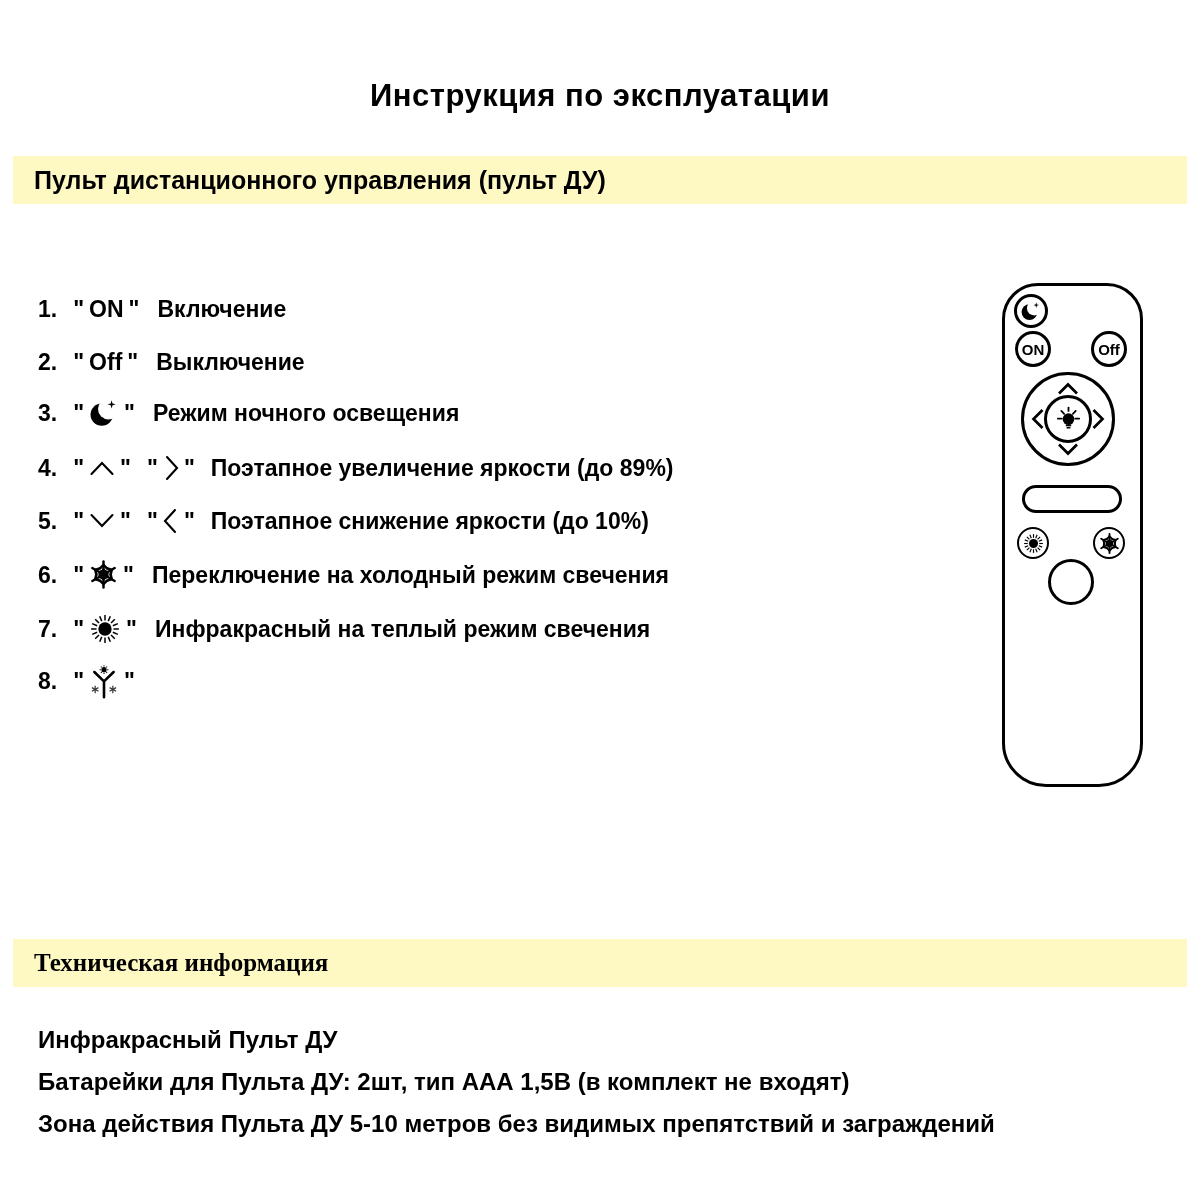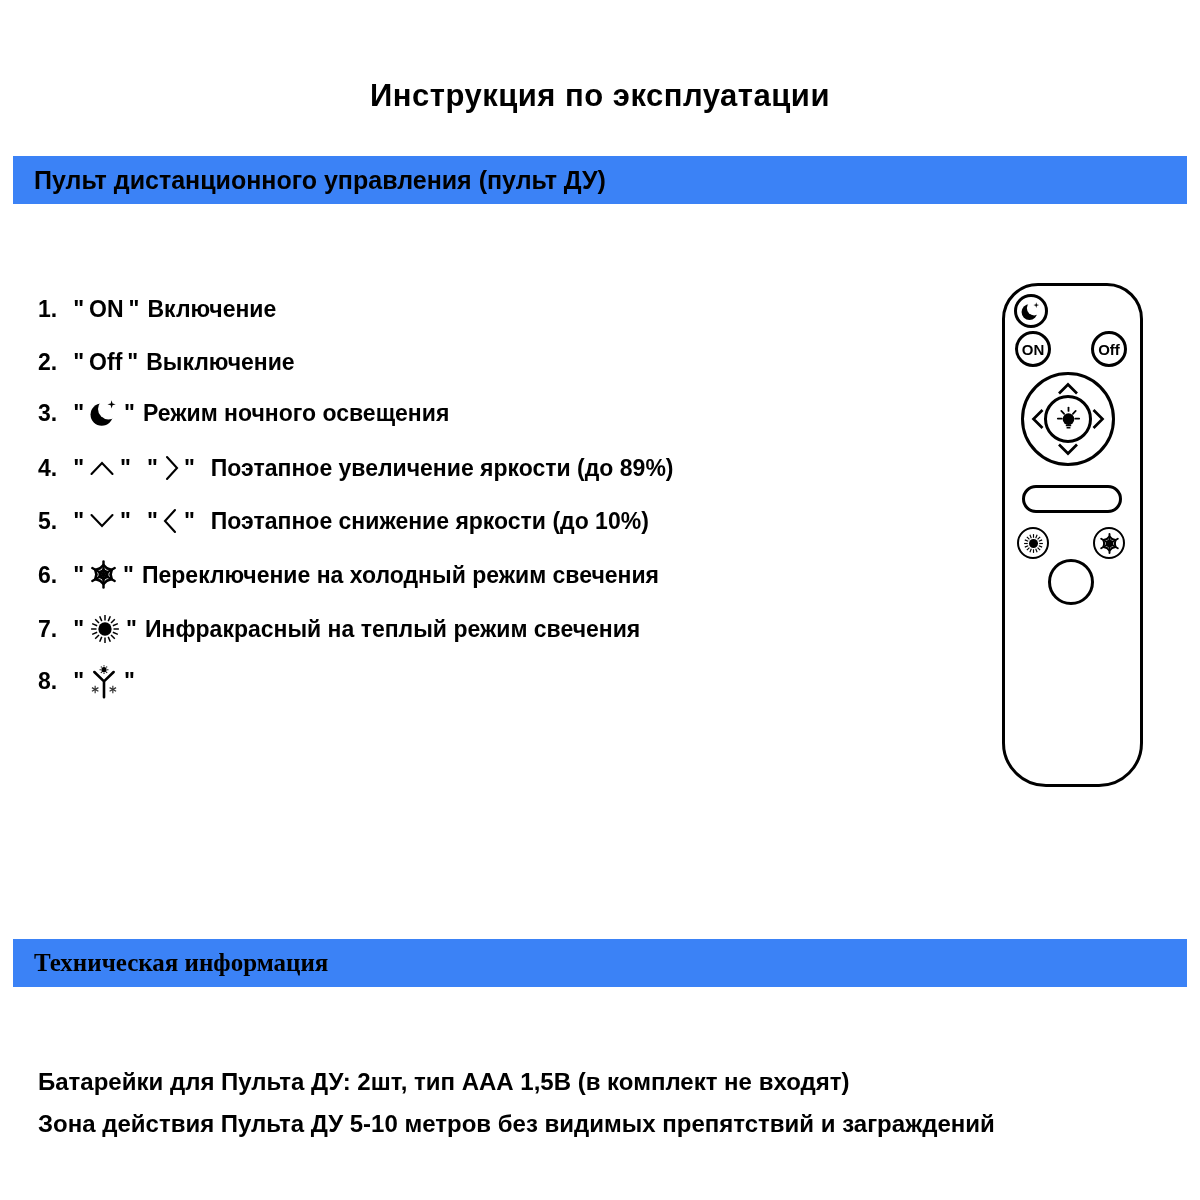--- a/index.html
+++ b/index.html
@@ -3,32 +3,32 @@
 <meta charset="utf-8">
 <style>
   html,body{margin:0;padding:0;background:#ffffff;}
   body{width:1200px;height:1200px;position:relative;overflow:hidden;
        font-family:"Liberation Sans",sans-serif;font-weight:700;color:#000;}
   .page{position:absolute;inset:0;}
 
   .title{position:absolute;top:70px;left:0;width:100%;text-align:center;
          font-size:31px;letter-spacing:0.5px;margin-top:8px;}
 
-  .banner{position:absolute;left:13px;width:1174px;height:48px;background:#3b82f6;
+  .banner{position:absolute;left:13px;width:1174px;height:48px;background:#fef9c3;
           display:flex;align-items:center;box-sizing:border-box;padding-left:21px;
           font-size:25px;}
   #banner-remote{top:156px;}
   #banner-tech{top:939px;font-family:Liberation Serif, serif;}
 
   .item{position:absolute;left:38px;display:flex;align-items:center;
         font-size:23px;white-space:nowrap;line-height:30px;}
   .item .num{margin-right:12px;}
   .item .q{margin:0 4px;}
   .item .lbl{margin:0 1px;}
-  .item .txt{margin-left:4px;}
+  .item .txt{margin-left:14px;}
   .item .gap{margin-left:12px;}
   .icon-svg{display:block;}
   .item-flex-top{align-items:flex-start;}
   .item-flex-top .txt{line-height:32px;white-space:nowrap;}
   .item-flex-top .num,.item-flex-top .q{line-height:34px;}
 
   
   .remote{position:absolute;left:1002px;top:283px;width:141px;height:504px;
           box-sizing:border-box;border:3px solid #000;
           border-radius:36px 36px 44px 44px;background:#fff;}
@@ -290,16 +290,17 @@
       </svg>
     </div>
 
     <div class="rc rc-bottom"></div>
   </div>
 
   <div class="banner" id="banner-tech">
     <span>Техническая информация</span>
   </div>
 
+  <div class="tech-line" id="tech-line-0">Инфракрасный Пульт ДУ</div>
   <div class="tech-line" id="tech-line-1">Батарейки для Пульта ДУ: 2шт, тип ААА 1,5В (в комплект не входят)</div>
   <div class="tech-line" id="tech-line-2">Зона действия Пульта ДУ 5-10 метров без видимых препятствий и заграждений</div>
 
 </div>
 
 </body></html>

